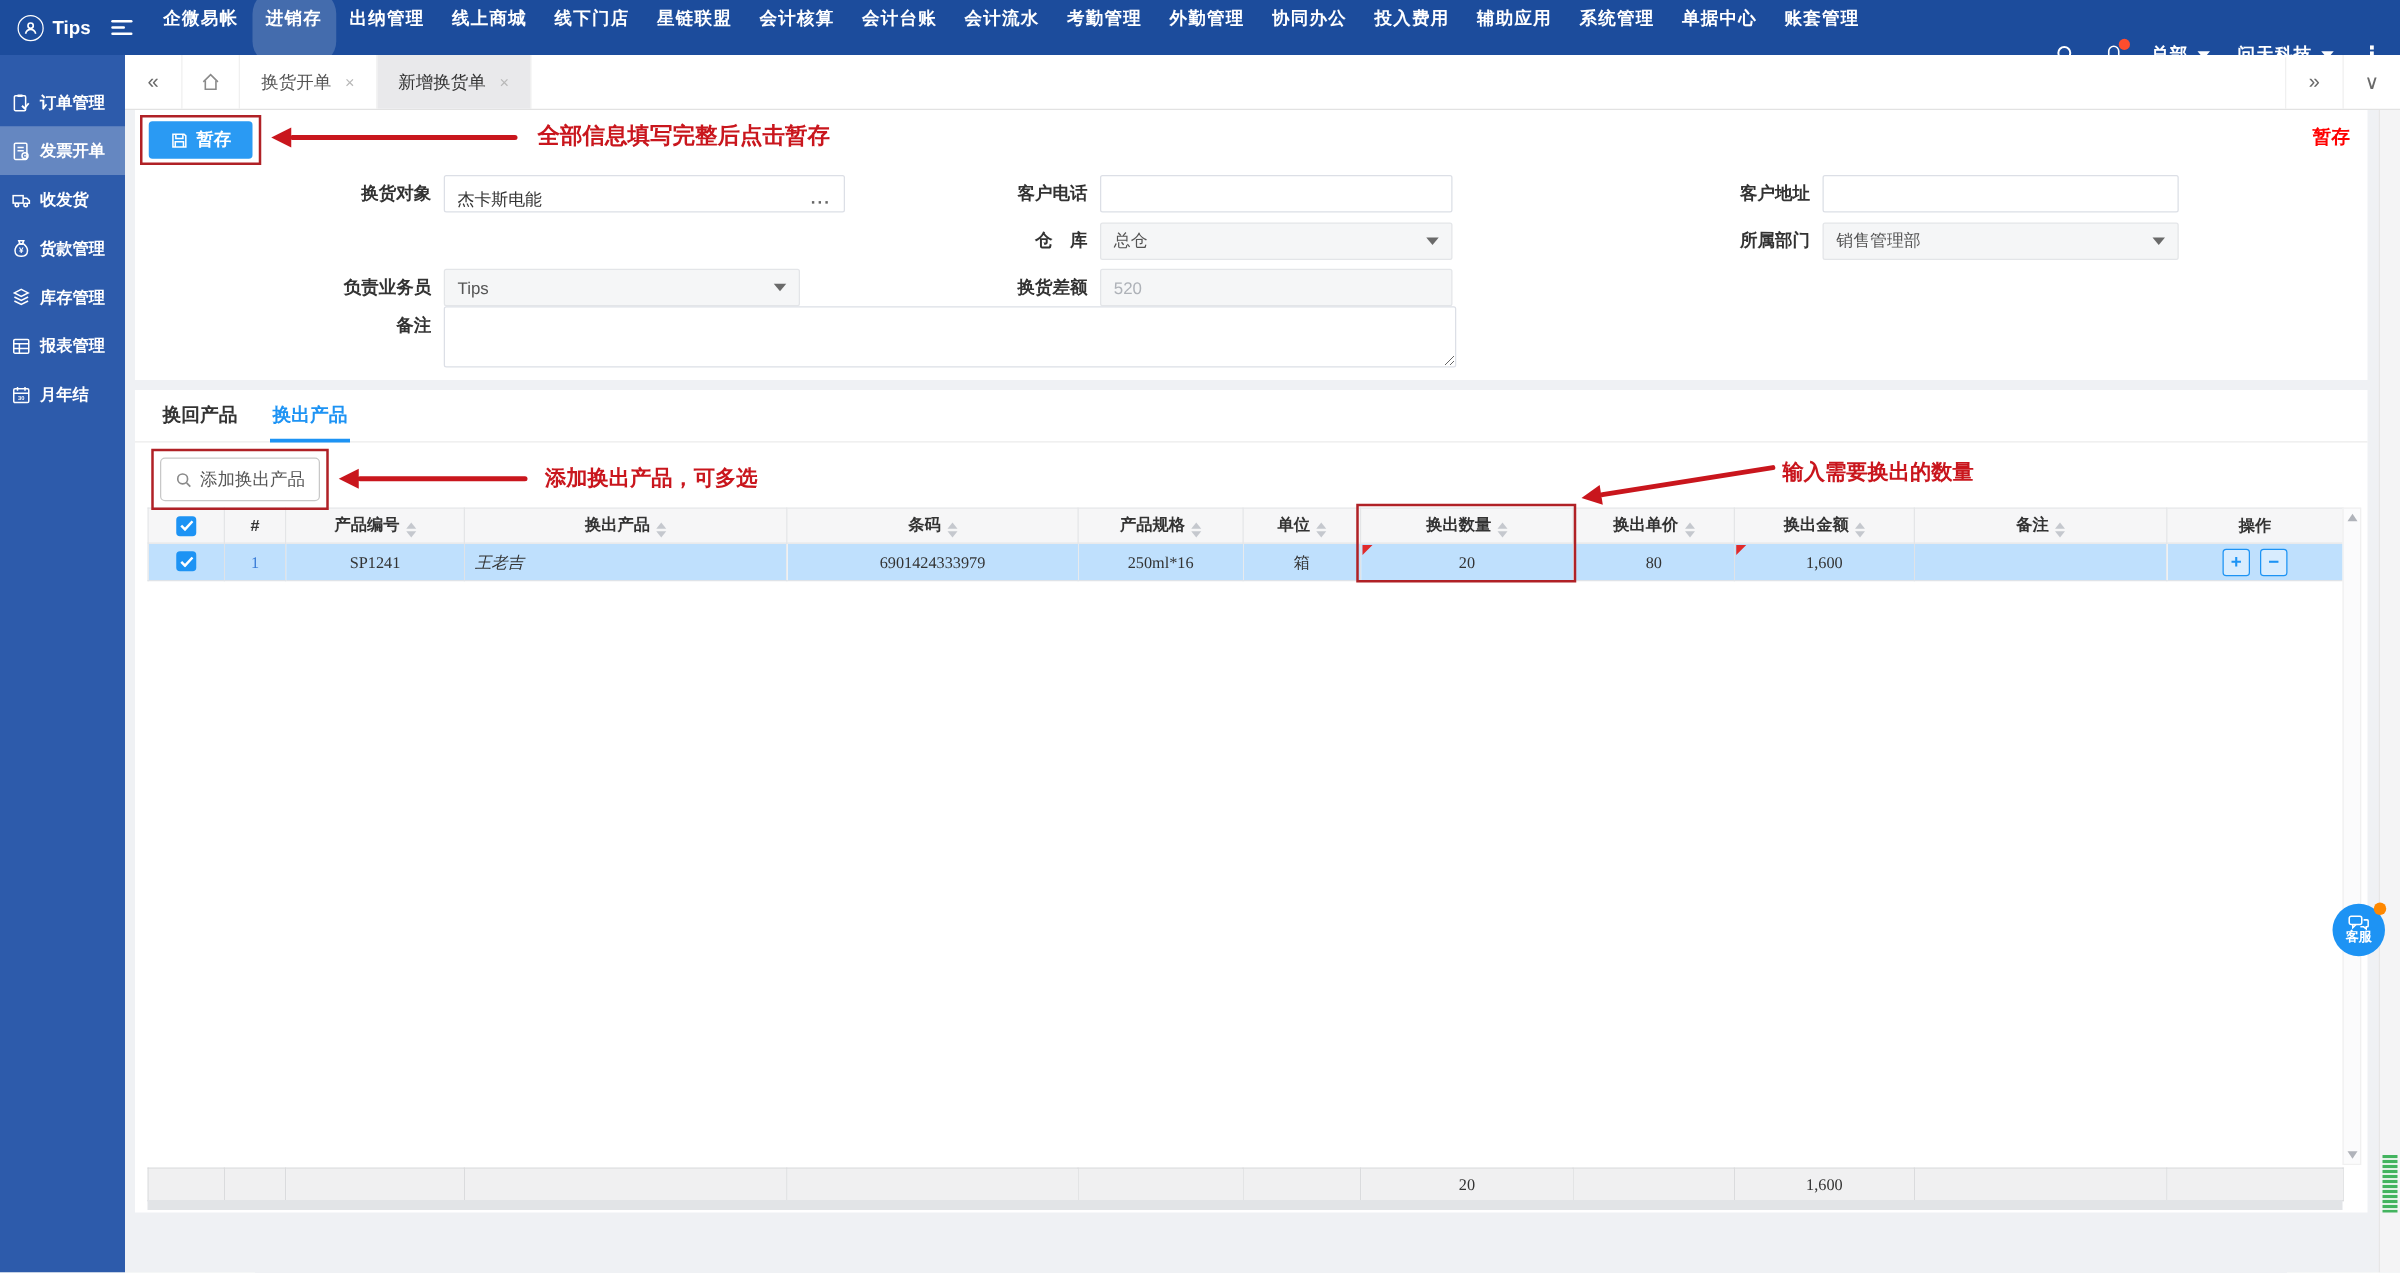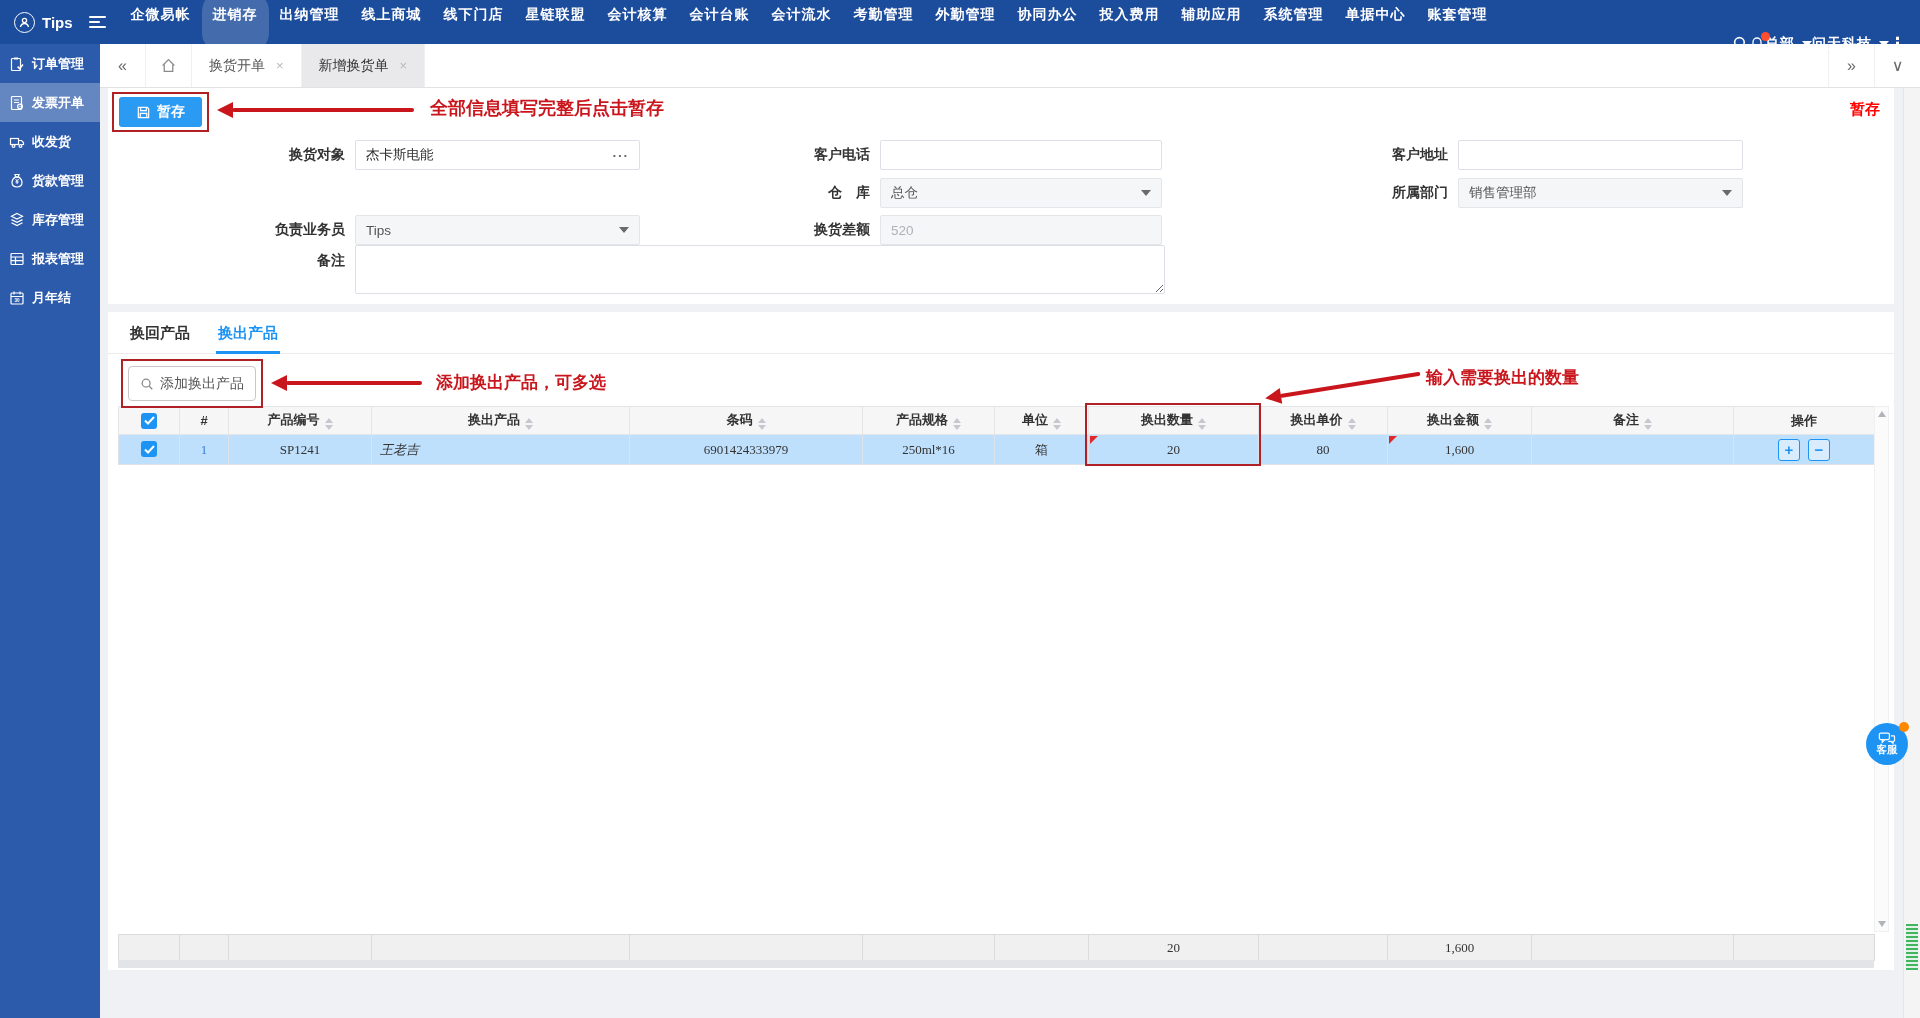--- a/index.html
+++ b/index.html
@@ -13,29 +13,29 @@
   .logo-circle { width:21px; height:21px; border:1.6px solid #fff; border-radius:50%;
                  display:flex; align-items:center; justify-content:center; }
   .burger { width:17px; height:12px; display:flex; flex-direction:column; justify-content:space-between; margin-right:14px; cursor:pointer; }
   .burger i { height:2px; background:#fff; border-radius:1px; }
   .burger i:nth-child(2){ width:70%; }
   .nav-menu { display:flex; height:60px; }
   .nav-item { padding:0 11px; line-height:44px; font-size:14px; font-weight:bold; letter-spacing:1px;
               position:relative; cursor:pointer; white-space:nowrap; }
   .nav-item.active { background:rgba(255,255,255,.18);border-radius:19px; }
   .nav-item.active::before { content:""; position:absolute; top:0; left:16%; width:68%; height:3px; background:#bcc9e0; }
-  .nav-right { margin-left:auto; display:flex; align-items:center; font-size:14px; font-weight:bold;margin-top:43px; }
+  .nav-right { margin-left:auto; display:flex; align-items:flex-start; gap:22px; font-size:14px; font-weight:bold;margin-top:43px; }
   .bell-wrap { position:relative; display:flex; cursor:pointer; }
   .red-dot { position:absolute; top:-4px; right:-5px; width:9px; height:9px; border-radius:50%; background:#ff4d2e; }
   .nav-select { display:flex; align-items:center; gap:7px; cursor:pointer; letter-spacing:1px; }
   .caret-w { width:0; height:0; border-left:5px solid transparent; border-right:5px solid transparent; border-top:6px solid #fff; }
   .kebab { font-size:17px; font-weight:bold; cursor:pointer; line-height:1; }
 
   
-  .sidebar { position:absolute; top:44px; left:0; width:100px; height:974px; background:#2d5bab; z-index:20; }
+  .sidebar { position:absolute; top:44px; left:0; width:100px; height:974px; background:#2d5bab; padding-top:18px; z-index:20; }
   .side-item { height:39px; display:flex; align-items:center; gap:7px; padding-left:9px;
                color:#fff; font-size:13px; font-weight:bold; cursor:pointer; white-space:nowrap; }
   .side-item.active { background:rgba(255,255,255,.27); }
 
   
   .tabbar { position:absolute; top:44px; left:100px; width:1820px; height:44px; background:#fff;
             border-bottom:1px solid #e2e2e2; display:flex; align-items:stretch; z-index:10; }
   .tb-cell { width:46px; display:flex; align-items:center; justify-content:center; color:#6a6a6a;
              font-size:16px; border-right:1px solid #f0f0f0; cursor:pointer; }
   .tab { display:flex; align-items:center; gap:11px; padding:0 17px; font-size:14px; color:#555;
@@ -283,21 +283,21 @@
       </svg>
       <span>暂存</span>
     </div>
     <div class="redbox redbox-save"></div>
     <div class="red-arrow" style="left:124px; top:20px; width:182px;"></div>
     <div class="ann-text" style="left:322px; top:8px;">全部信息填写完整后点击暂存</div>
     <div class="status-draft">暂存</div>
 
     <div class="ffield" style="left:145px; top:52px;">
       <div class="flabel" style="width:92px;">换货对象</div>
-      <div class="fctl" style="width:285px;">
+      <div class="fctl" style="width:321px;align-items:flex-end;">
         <span>杰卡斯电能</span>
         <span class="more-dots">···</span>
       </div>
     </div>
     <div class="ffield" style="left:672px; top:52px;">
       <div class="flabel" style="width:90px;">客户电话</div>
       <div class="fctl" style="width:282px;">
         <span></span>
       </div>
     </div>

